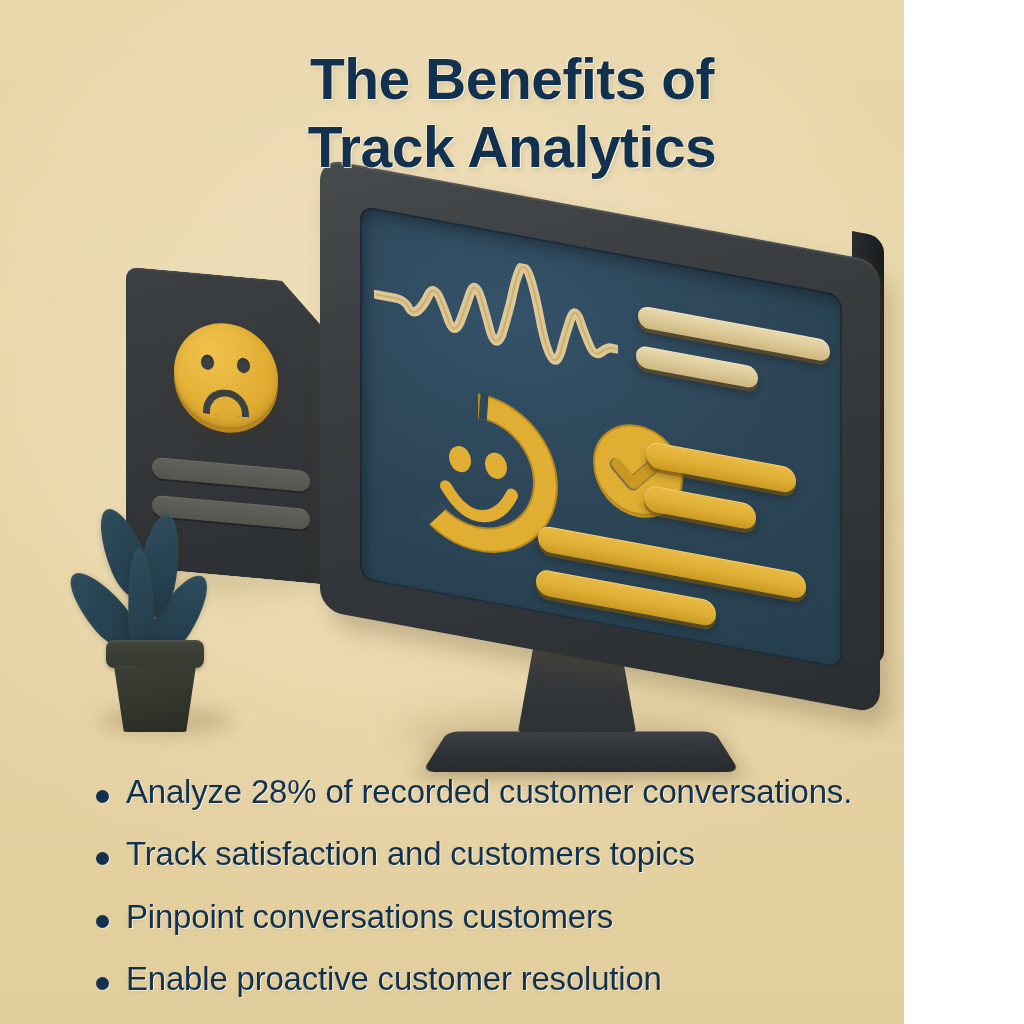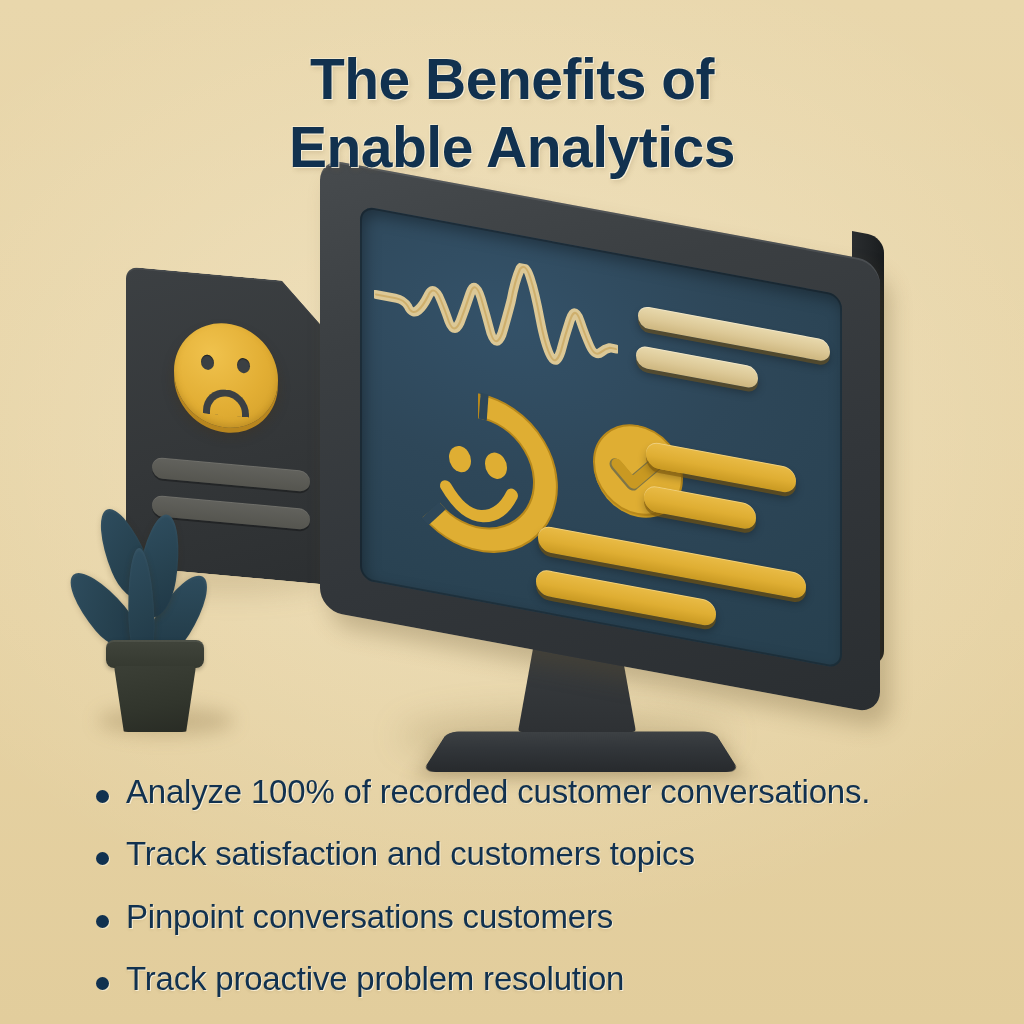--- a/index.html
+++ b/index.html
@@ -6,21 +6,21 @@
   * { margin:0; padding:0; box-sizing:border-box; }
 
   html, body {
     width:1024px; height:1024px;
     overflow:hidden;
     font-family:"Liberation Sans", sans-serif;
   }
 
   #poster {
     position:relative;
-    width:1024px; height:1024px;
+    width:904px; height:1024px;
     background:#3b82f6;
     overflow:hidden;
   }
 
   
   #bg-wash {
     position:absolute; inset:0;
     background:
       radial-gradient(120% 90% at 48% 42%, rgba(255,250,235,0.35) 0%, rgba(255,250,235,0.0) 55%),
       linear-gradient(180deg, #e9d7ac 0%, #e6d2a3 60%, #e2cd9c 100%);
@@ -317,21 +317,21 @@
 </style>
 </head>
 <body>
 
 <div id="poster">
 
   <div id="bg-wash"></div>
 
   <div id="title-block">
     <div class="tline">The Benefits of</div>
-    <div class="tline">Enable Analytics</div>
+    <div class="tline">Track Analytics</div>
   </div>
 
   <div id="scene">
 
     <div class="ground-shadow" id="doc-shadow"></div>
     <div class="ground-shadow" id="mon-shadow"></div>
     <div class="ground-shadow" id="plant-shadow"></div>
 
     <div id="doc-card">
       <div id="doc-edge"></div>
@@ -433,29 +433,29 @@
 
         </div>
       </div>
     </div>
 
   </div>
 
   <div id="bullets">
     <div class="bullet-row">
       <span class="bullet-dot"></span>
-      <span class="bullet-text">Analyze 100% of recorded customer conversations.</span>
+      <span class="bullet-text">Analyze 28% of recorded customer conversations.</span>
     </div>
     <div class="bullet-row">
       <span class="bullet-dot"></span>
       <span class="bullet-text">Track satisfaction and customers topics</span>
     </div>
     <div class="bullet-row">
       <span class="bullet-dot"></span>
       <span class="bullet-text">Pinpoint conversations customers</span>
     </div>
     <div class="bullet-row">
       <span class="bullet-dot"></span>
-      <span class="bullet-text">Track proactive problem resolution</span>
+      <span class="bullet-text">Enable proactive customer resolution</span>
     </div>
   </div>
 
 </div>
 
 </body></html>

